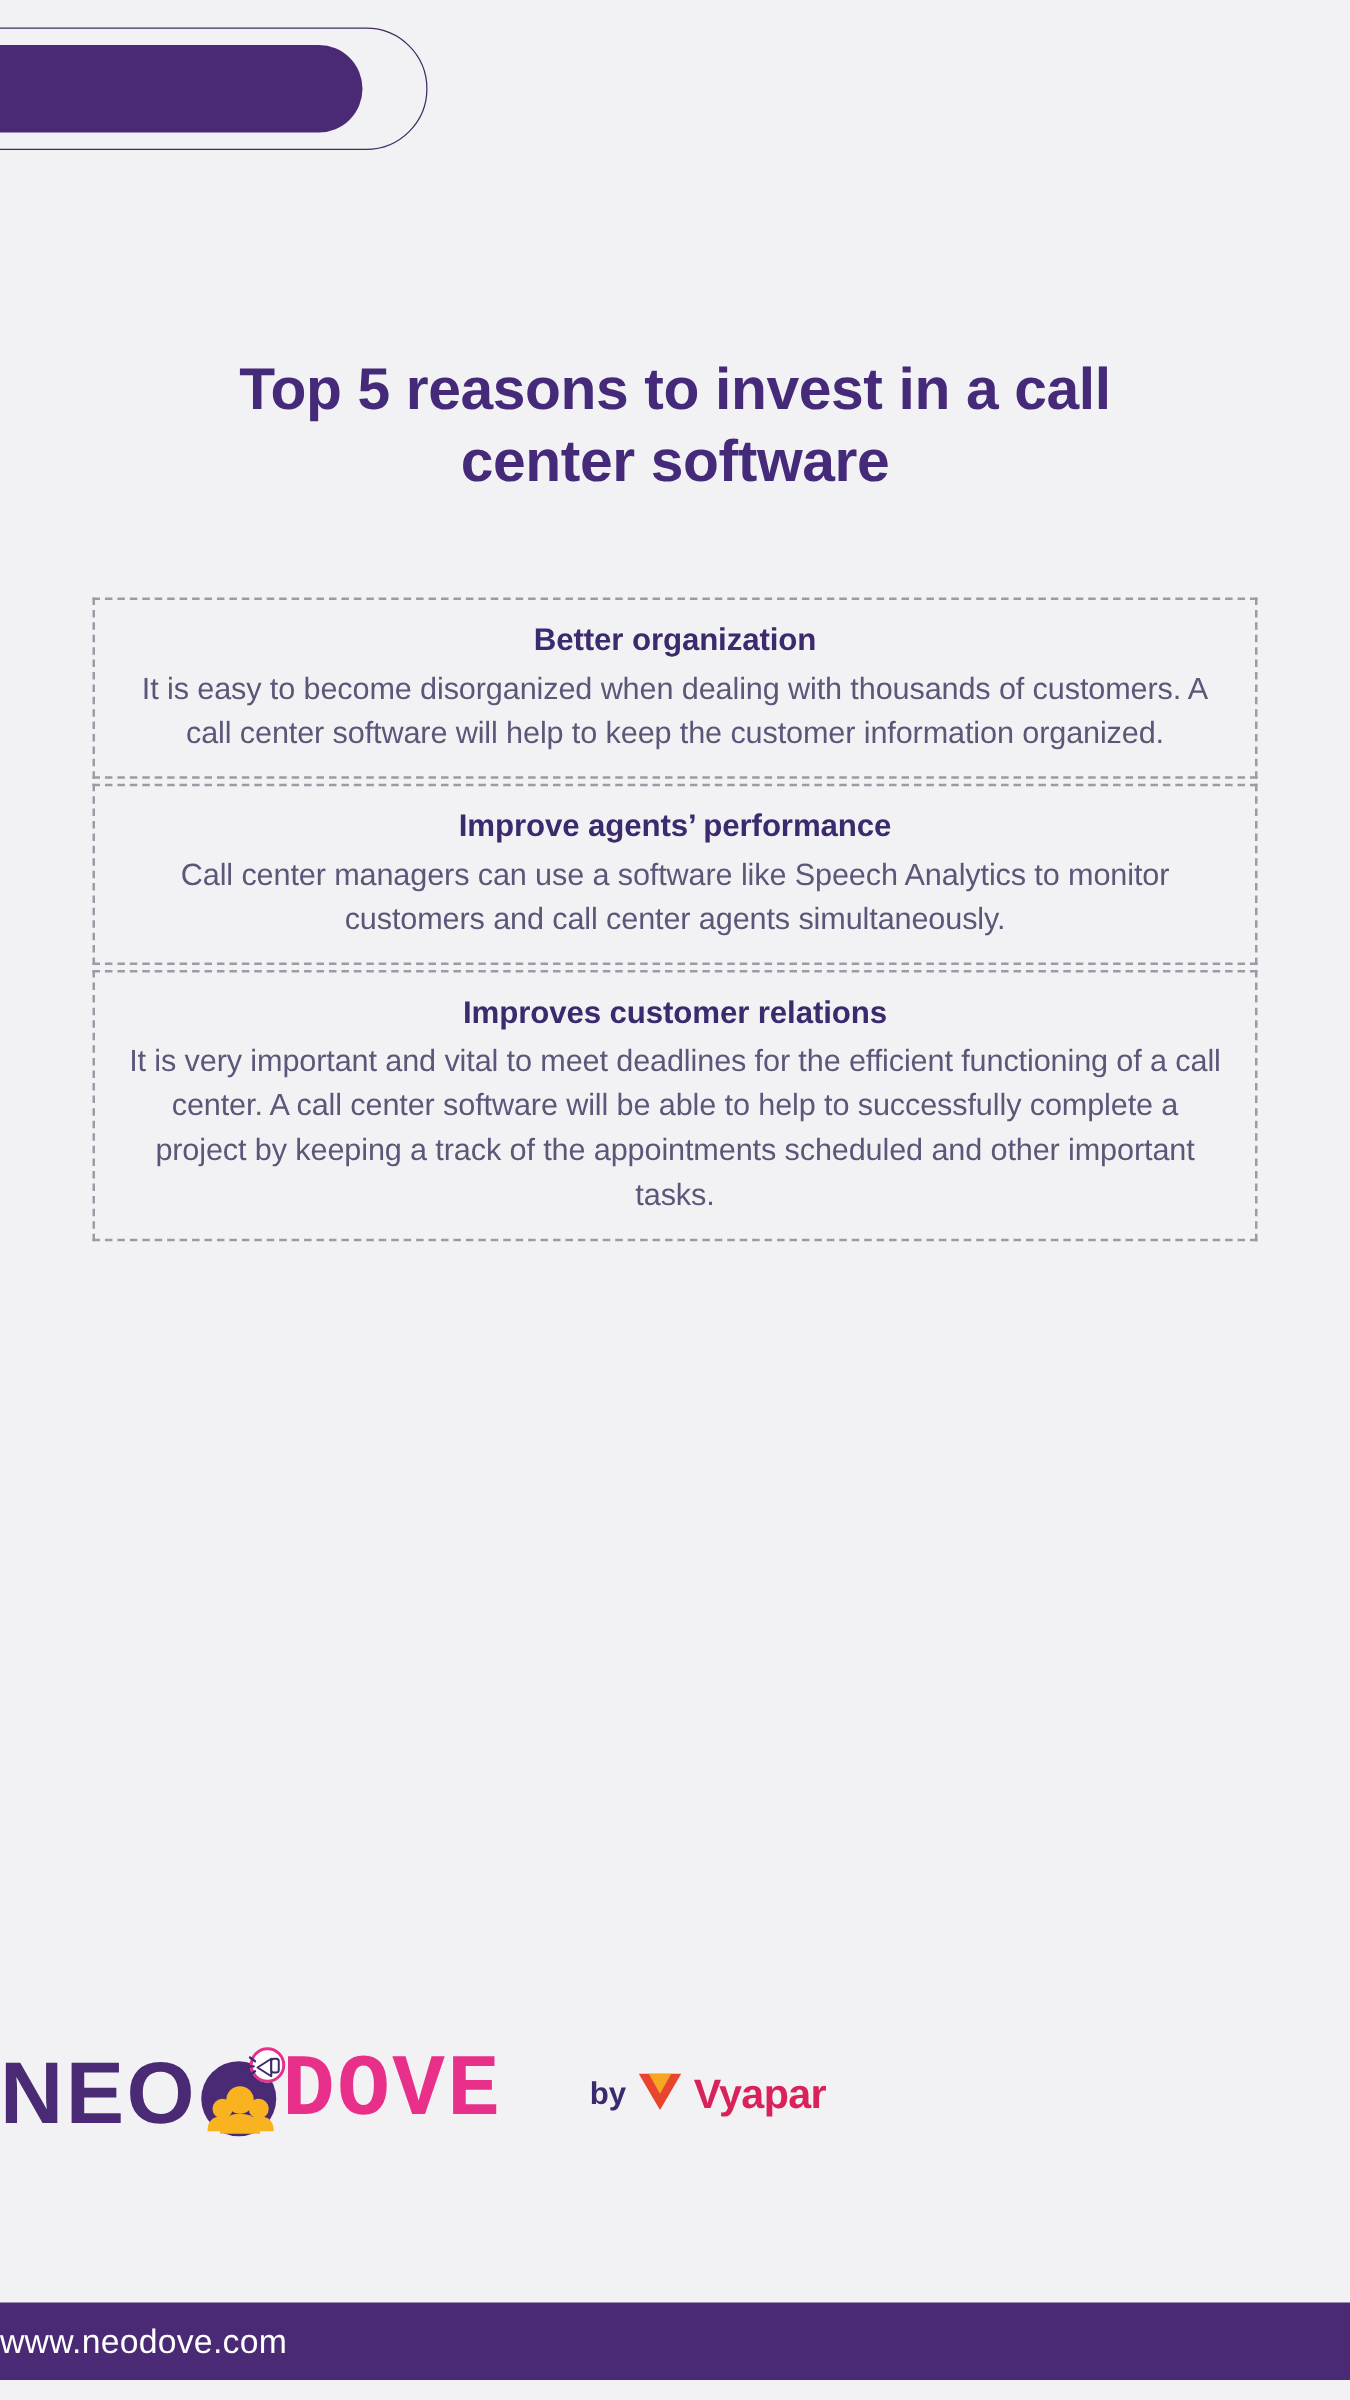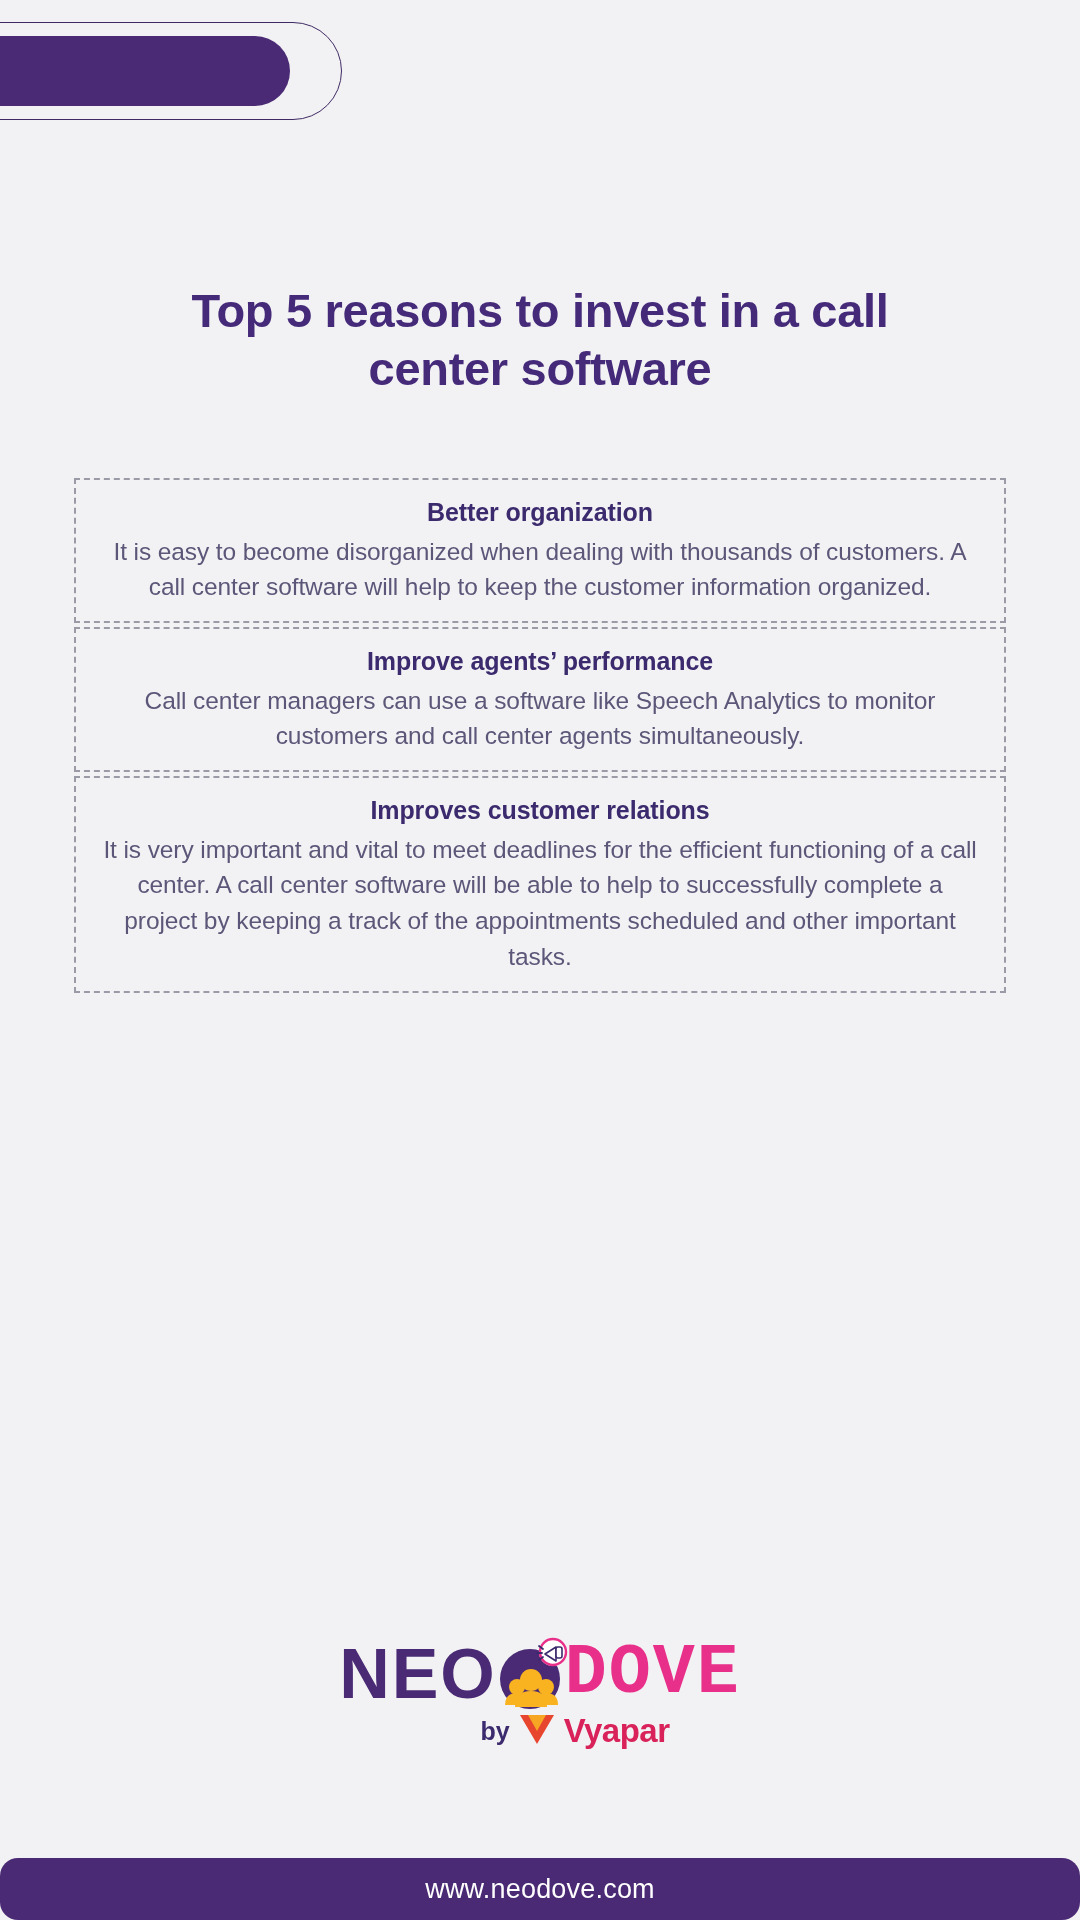--- a/index.html
+++ b/index.html
@@ -74,21 +74,20 @@
     font-weight:400;
     line-height:1.46;
     letter-spacing:-0.1px;
   }
 
   
   #logo{
     position:absolute; left:0; top:1638px;
     width:1080px;
     display:flex;
-    flex-direction:column;
     align-items:center;
   }
   #logo-main{
     display:flex;
     align-items:center;
     height:72px;
   }
   .logo-neo, .logo-dove{
     font-size:70px;
     font-weight:800;
@@ -116,27 +115,26 @@
   }
   .vyapar-text{
     color:#d9215a;
     font-size:33px;
     font-weight:700;
     letter-spacing:-0.5px;
   }
 
   
   #footer{
-    position:absolute; left:0; bottom:0;
+    position:absolute; left:0; bottom:16px;
     width:1080px; height:62px;
     background:#4a2a74;
     display:flex;
     align-items:center;
-    justify-content:center;
-    border-radius:18px;
+    justify-content:flex-start;
   }
   #footer-url{
     color:#ffffff;
     font-size:27px;
     font-weight:400;
     letter-spacing:0.2px;
   }
 </style>
 </head>
 <body>

